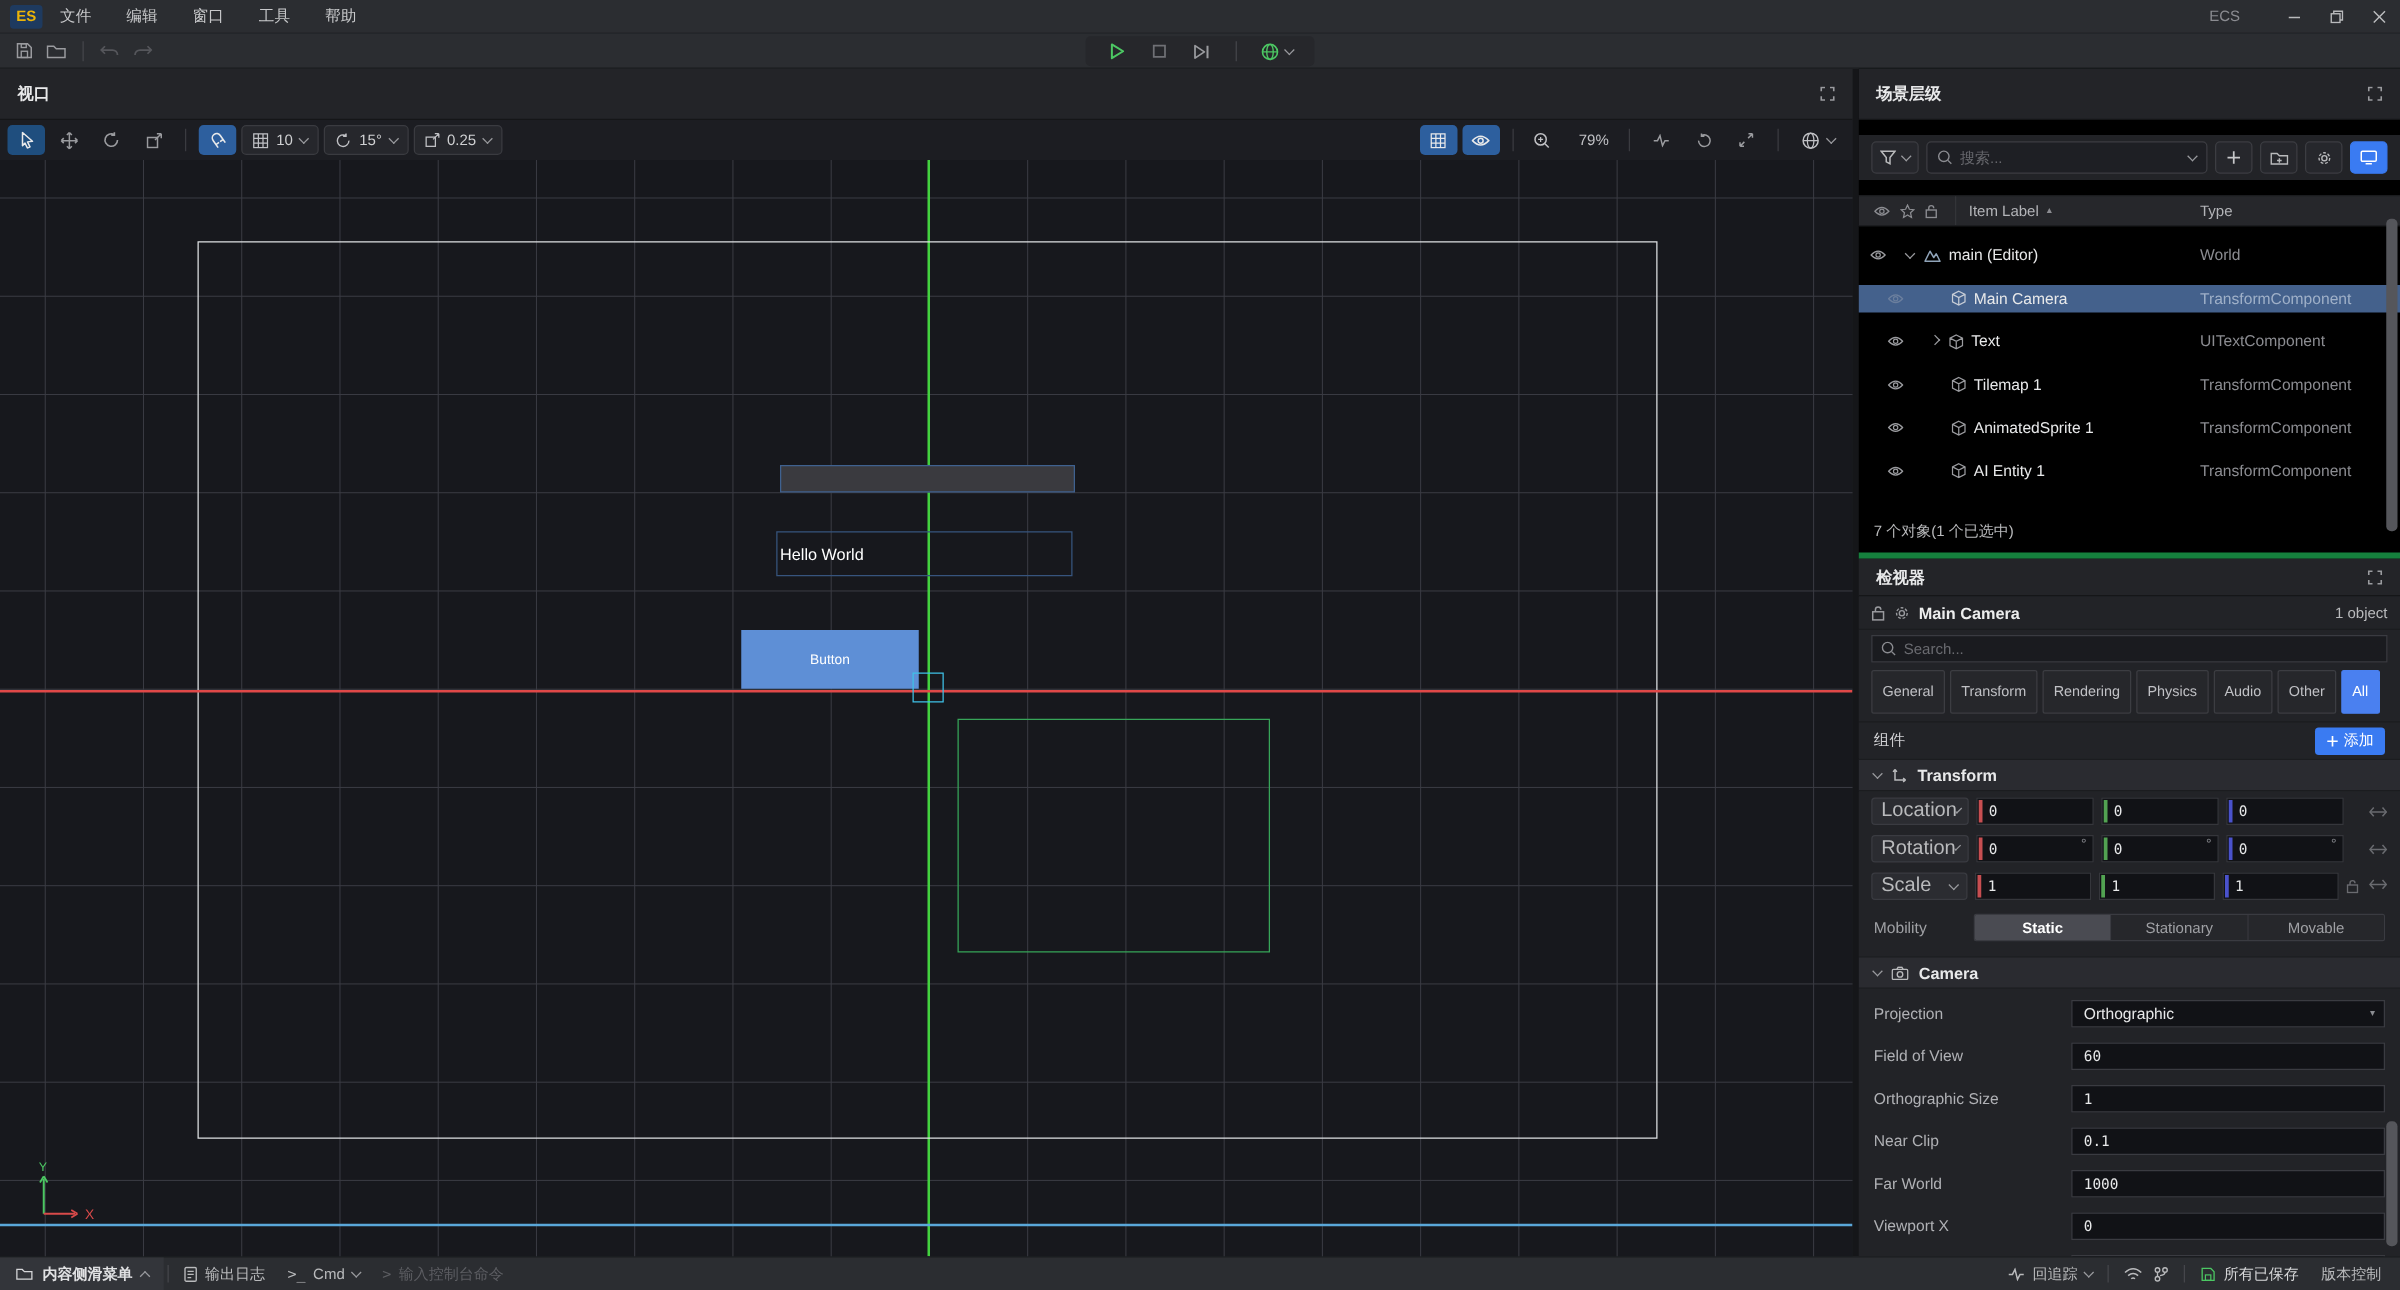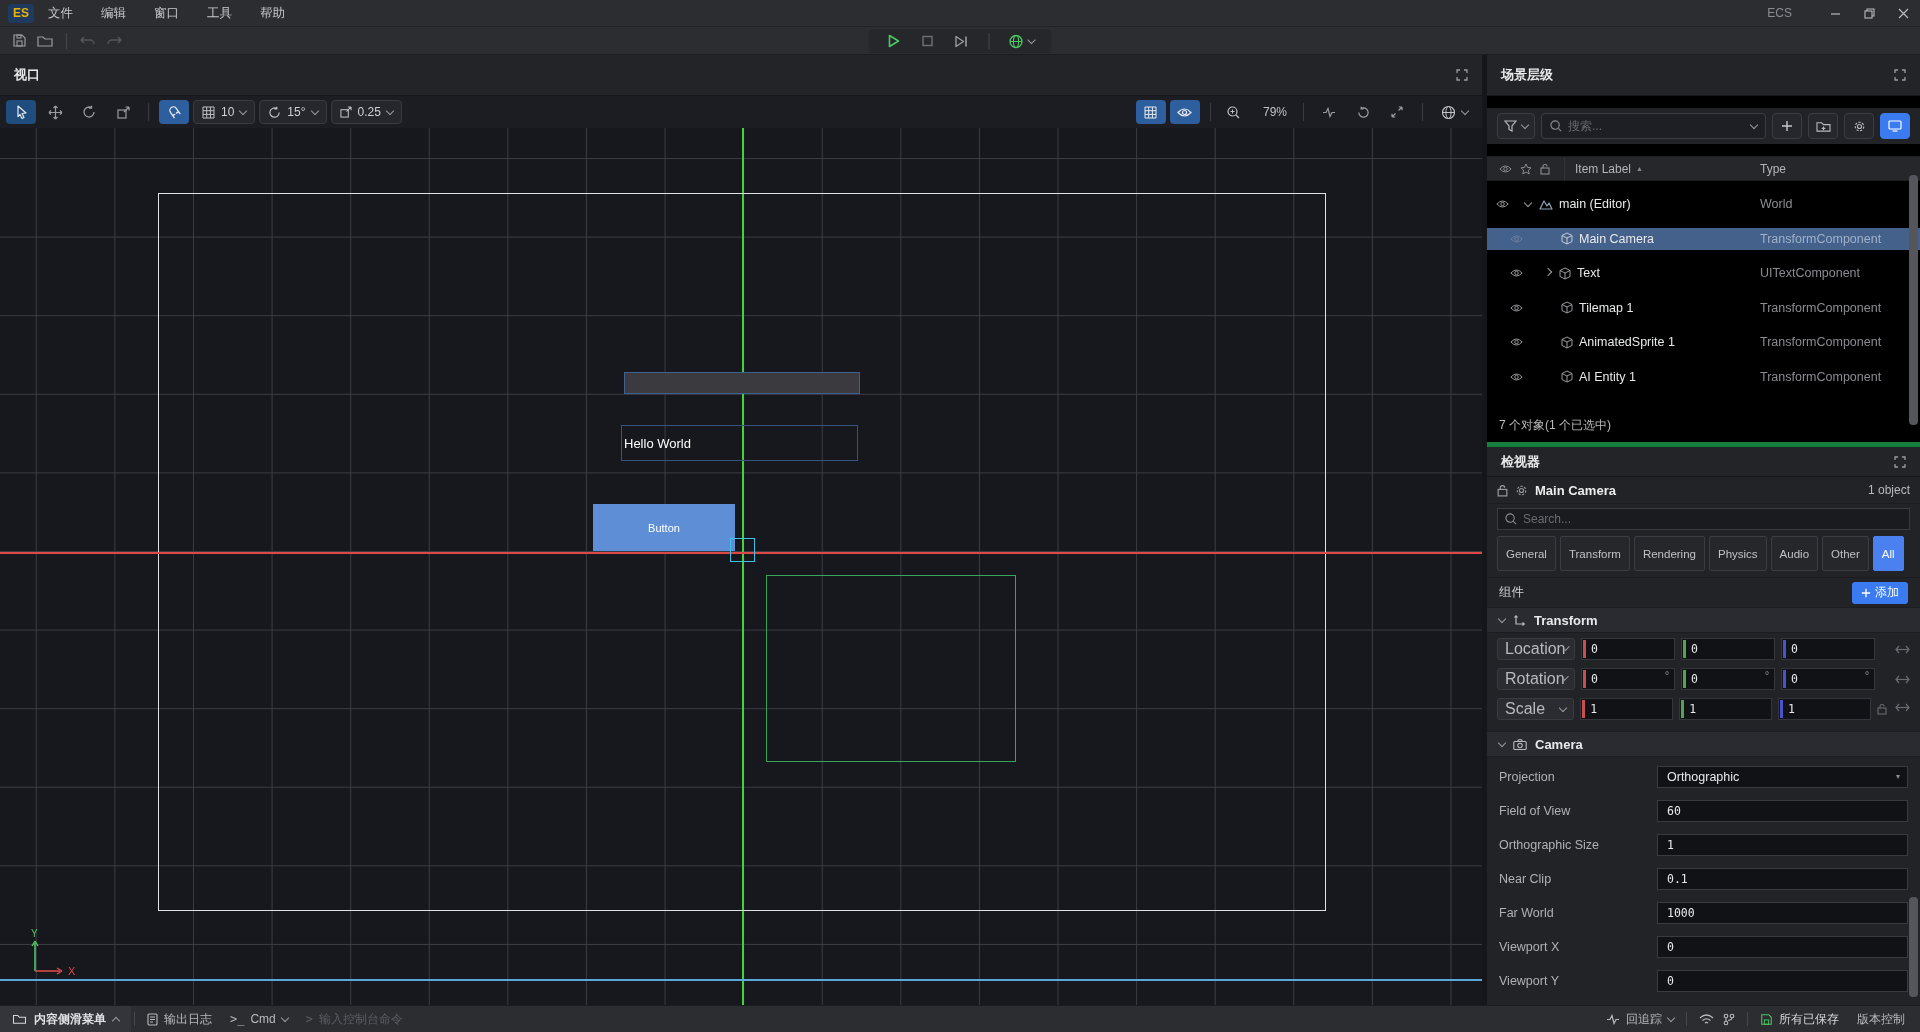--- a/index.html
+++ b/index.html
@@ -715,20 +715,28 @@
                 <rect x="1" y="5" width="8" height="6" fill="none" stroke="#6a6b70" stroke-width="1.1"></rect>
                 <path d="M3 5 V3.5 a2 2 0 0 1 4 0" fill="none" stroke="#6a6b70" stroke-width="1.1"></path>
               </svg>
             <svg width="15" height="9" viewBox="0 0 15 9">
                 <path d="M4 1 L1 4.5 L4 8 M11 1 L14 4.5 L11 8" fill="none" stroke="#6a6b70" stroke-width="1.2"></path>
                 <line x1="1" y1="4.5" x2="14" y2="4.5" stroke="#6a6b70" stroke-width="1.2"></line>
               </svg>
           </span>
         </div>
 
+        <div class="mob-row">
+          <span class="mob-label">Mobility</span>
+          <div class="mob-seg">
+            <div class="mob-opt sel">Static</div>
+            <div class="mob-opt">Stationary</div>
+            <div class="mob-opt">Movable</div>
+          </div>
+        </div>
 
         <div class="section-hdr" style="margin-top:8px">
           <span class="chv"></span>
           <svg width="14" height="11" viewBox="0 0 14 11">
               <rect x="0.8" y="2.5" width="12.4" height="8" rx="1" fill="none" stroke="#b9babc" stroke-width="1.1"></rect>
               <path d="M4.5 2.5 L5.5 0.8 H8.5 L9.5 2.5" fill="none" stroke="#b9babc" stroke-width="1.1"></path>
               <circle cx="7" cy="6.5" r="2.2" fill="none" stroke="#b9babc" stroke-width="1.1"></circle>
             </svg>
           <span>Camera</span>
         </div>

